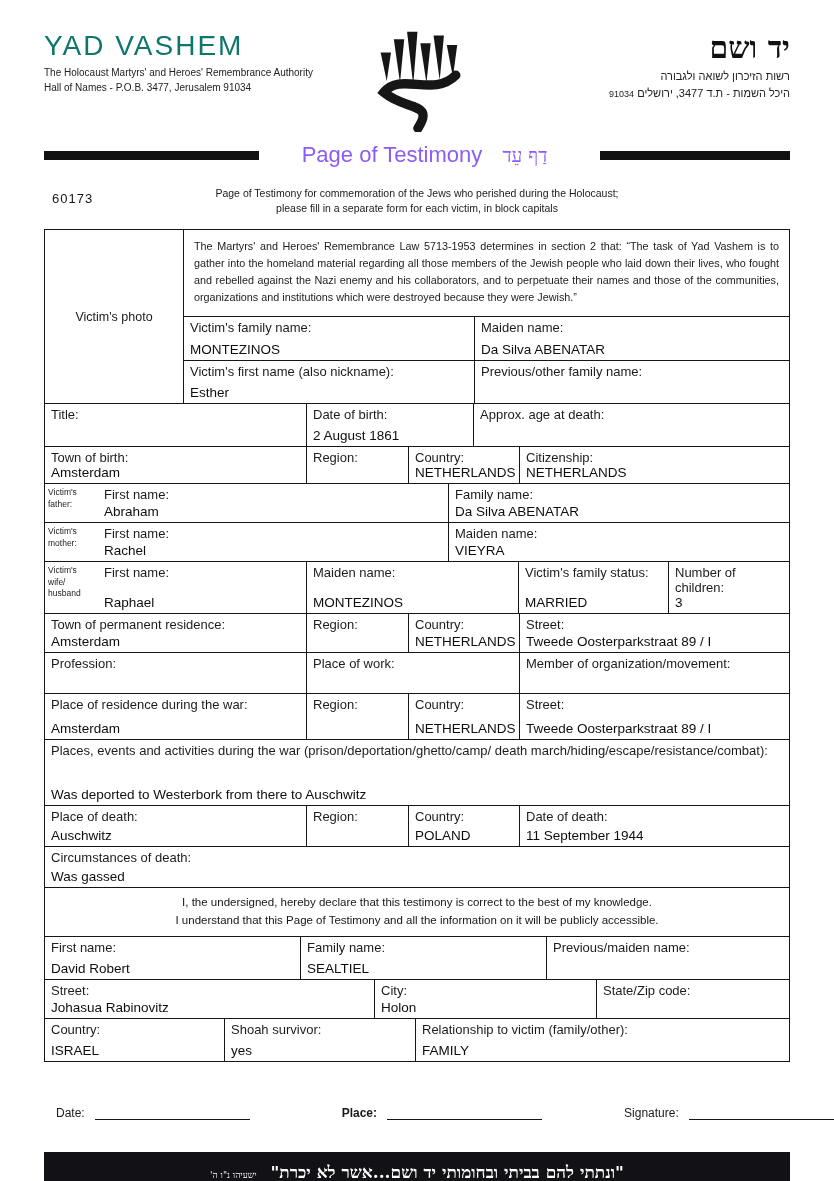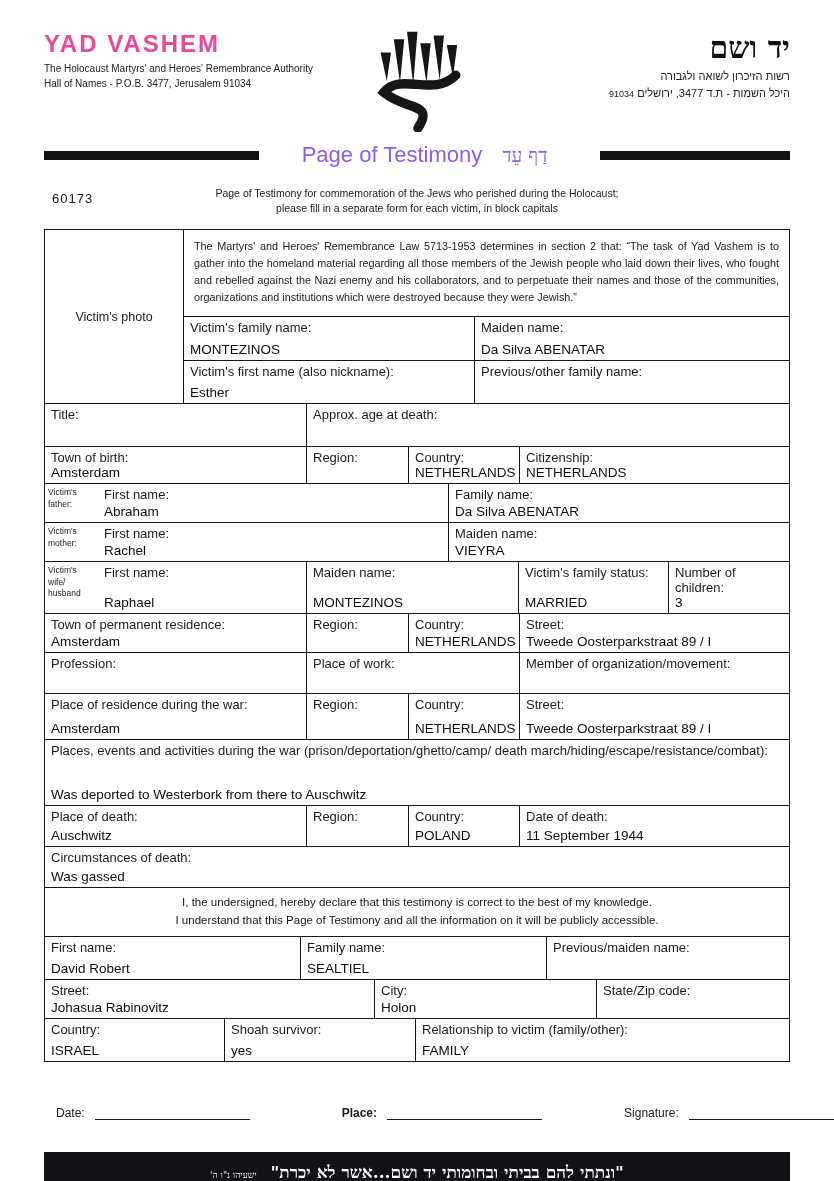--- a/index.html
+++ b/index.html
@@ -4,21 +4,21 @@
 <style>
   html,body { margin:0; padding:0; background:#ffffff; }
   .page {
     width: 834px; height: 1181px; box-sizing: border-box;
     padding: 0 44px; background:#ffffff; overflow:hidden;
     font-family: "Liberation Sans", sans-serif; color:#161616;
   }
   
   .header-flex { display:flex; margin-top:30px; align-items:flex-start; }
   .org-block { flex:1; }
-  .org-name { font-size:24px; font-weight:bold; letter-spacing:2px; color:#ec4899; }
+  .org-name { font-size:28px; font-weight:normal; letter-spacing:2px; color:#0f766e; }
   .org-sub { font-size:10px; color:#222; margin-top:4px; line-height:1.45; }
   .logo-wrap { width:100px; text-align:center; margin-top:-2px; }
   .heb-block { flex:1; text-align:right; direction:rtl; }
   .heb-name { font-family:"DejaVu Serif", serif; font-size:30px; font-weight:bold; color:#111; }
   .heb-sub { font-size:11px; margin-top:3px; line-height:1.5; color:#222; }
   .heb-sub .zip { font-size:9px; }
   
   .title-row { display:flex; align-items:center; margin-top:6px; }
   .title-bar { height:9px; background:#111; }
   .bar-left { width:215px; }
@@ -144,20 +144,24 @@
           </div>
         </div>
       </div>
     </div>
 
     <div class="frow h42">
       <div class="fcell w261">
         <span class="flabel">Title:</span>
         <span class="fvalue"></span>
       </div>
+      <div class="fcell w167">
+        <span class="flabel">Date of birth:</span>
+        <span class="fvalue">2 August 1861</span>
+      </div>
       <div class="fcell grow">
         <span class="flabel">Approx. age at death:</span>
         <span class="fvalue"></span>
       </div>
     </div>
 
     <div class="frow h35">
       <div class="fcell w261">
         <span class="flabel">Town of birth:</span>
         <span class="fvalue">Amsterdam</span>

